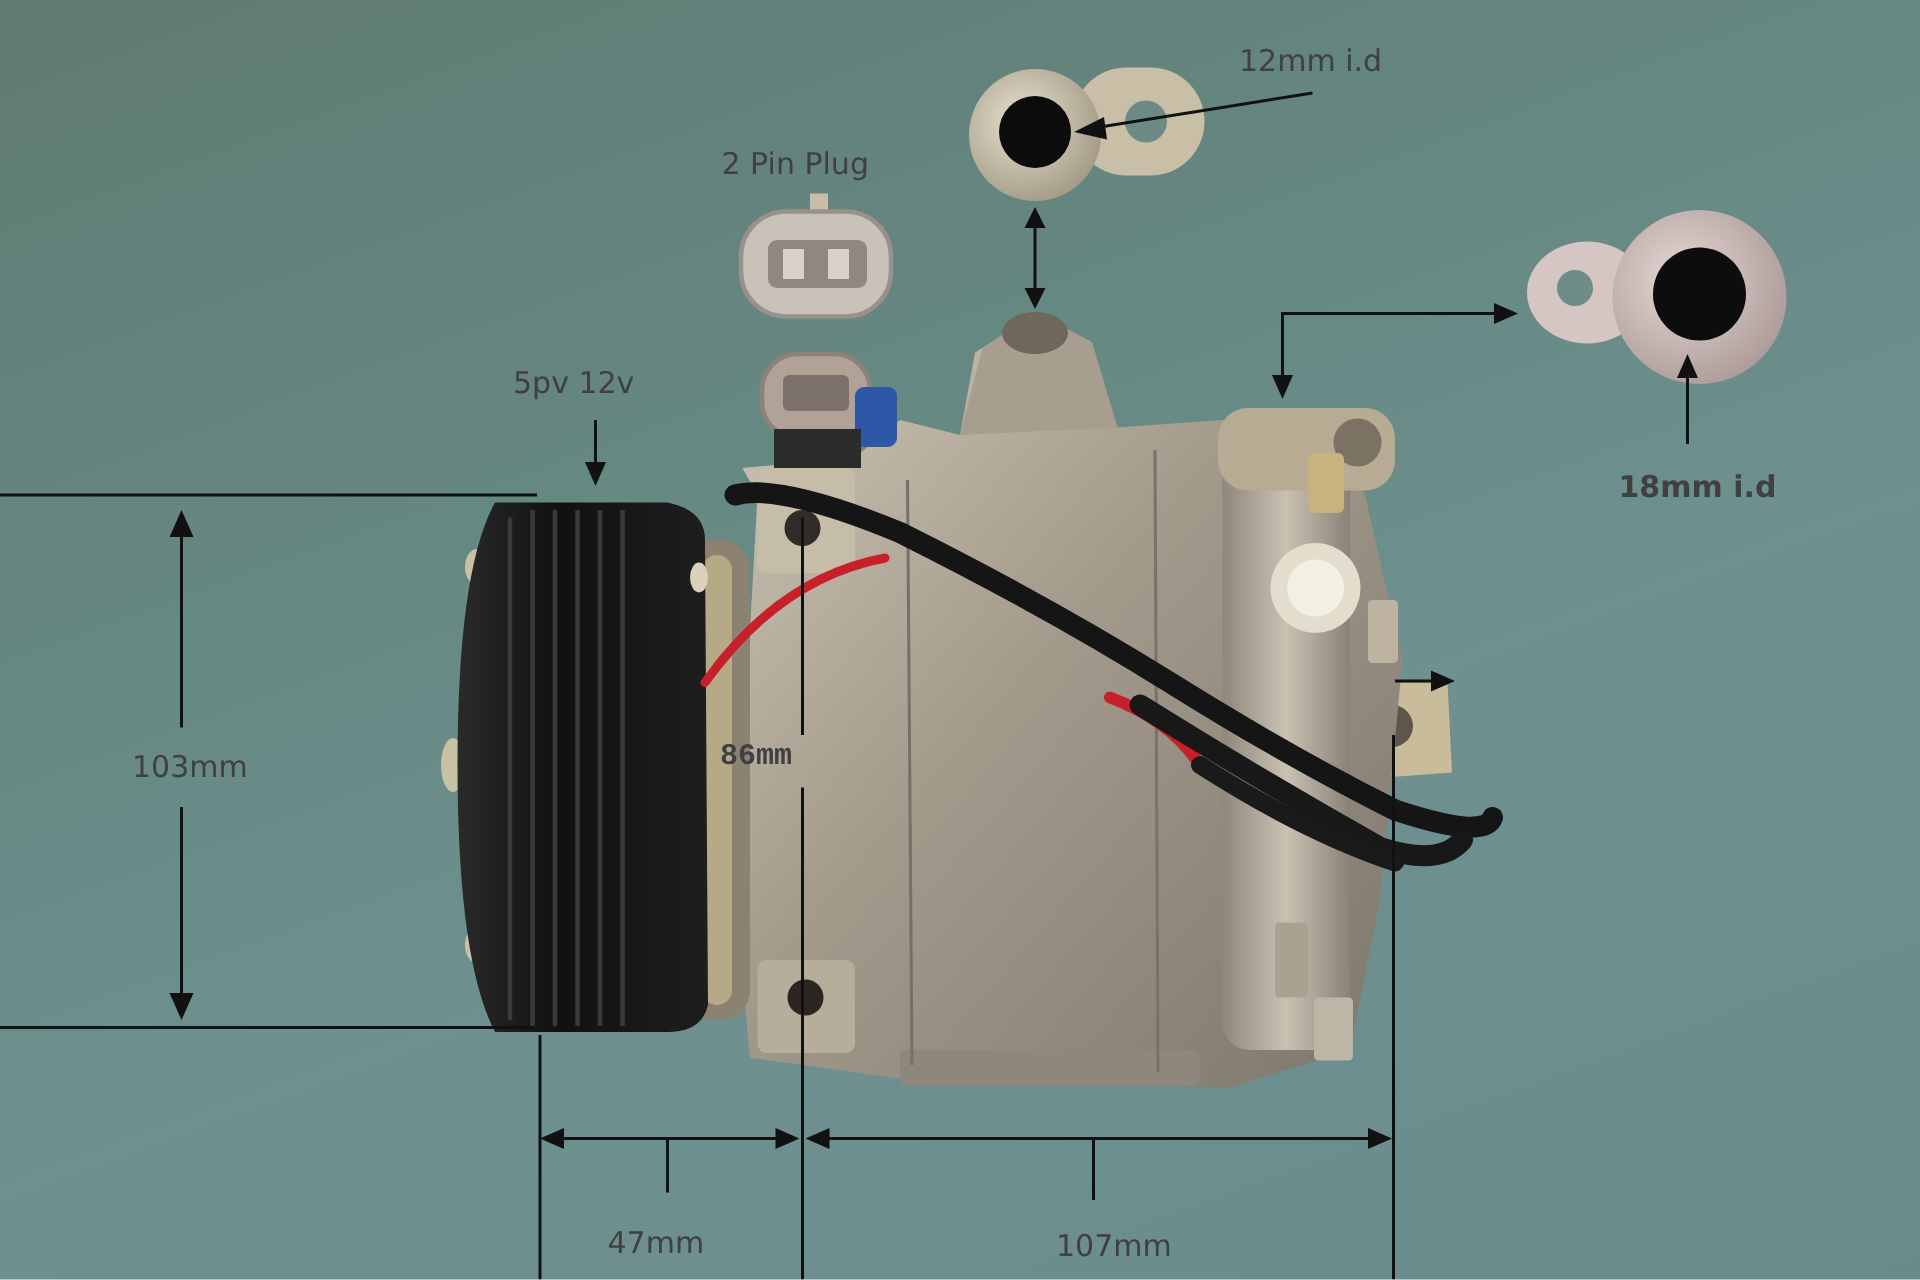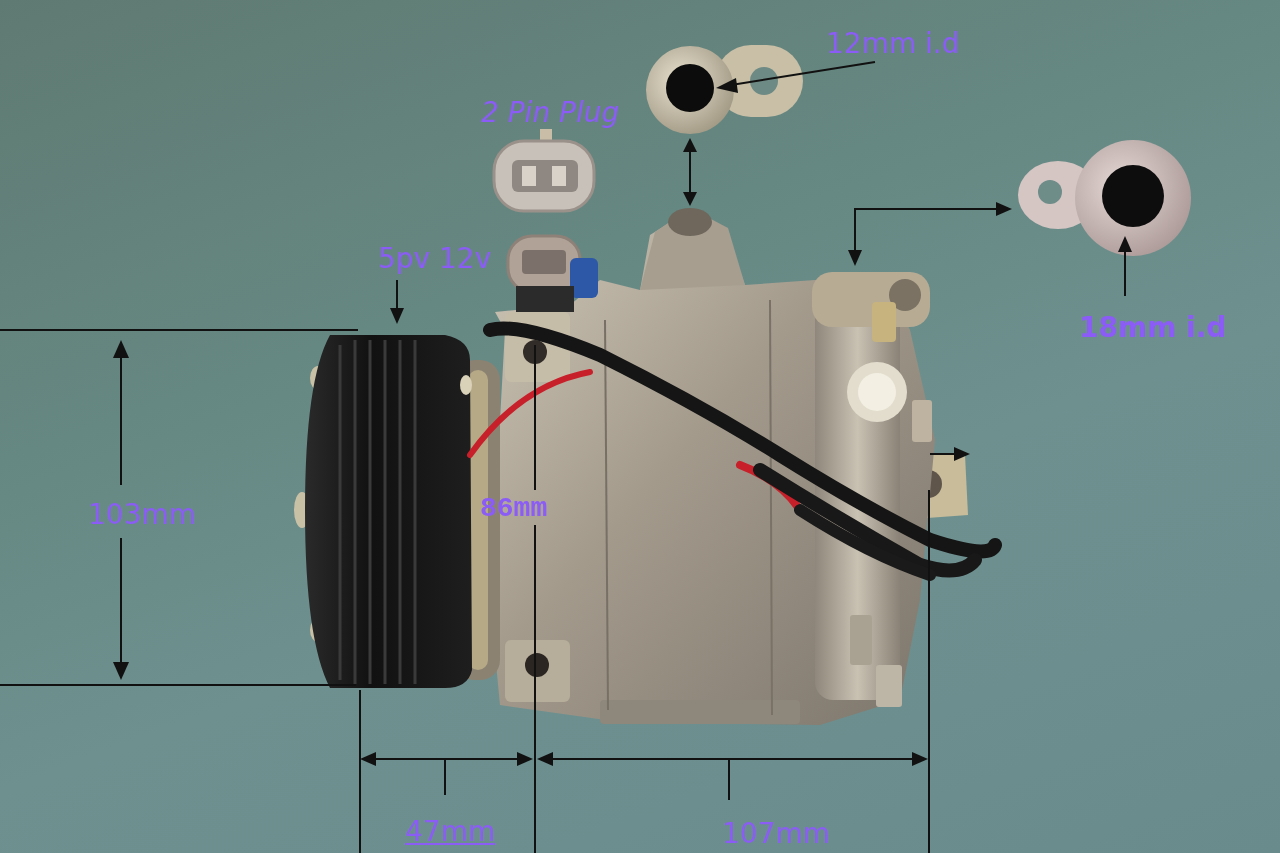--- a/index.html
+++ b/index.html
@@ -1,20 +1,20 @@
 <!DOCTYPE html>
 <html><head>
 <meta charset="utf-8">
 <style>
   html,body{margin:0;padding:0;}
   body{width:1280px;height:853px;overflow:hidden;position:relative;
     background:linear-gradient(160deg,#5f7a72 0%,#668882 35%,#6e9190 60%,#6a8b8c 100%);
     font-family:"DejaVu Sans","Liberation Sans",sans-serif;}
   .stage{position:absolute;left:0;top:0;width:1280px;height:853px;}
-  .label{position:absolute;color:#8b5cf6;font-size:28px;white-space:nowrap;line-height:1;}
+  .label{position:absolute;color:#404040;font-size:20px;white-space:nowrap;line-height:1;}
   svg.overlay{position:absolute;left:0;top:0;}
 </style>
 </head>
 <body>
 
 <div class="stage">
 
   <svg class="overlay" width="1280" height="853" viewBox="0 0 1280 853">
     <defs>
       <linearGradient id="alu" x1="0" y1="0" x2="1" y2="1">
@@ -169,20 +169,20 @@
       <polygon points="996,202 1012,209 996,216" stroke="none"></polygon>
       <line x1="1125" y1="296" x2="1125" y2="246"></line>
       <polygon points="1118,252 1125,236 1132,252" stroke="none"></polygon>
 
       <line x1="930" y1="454" x2="958" y2="454"></line>
       <polygon points="954,447 970,454 954,461" stroke="none"></polygon>
     </g>
   </svg>
 
   <div class="label" style="left:826px;top:30px;">12mm i.d</div>
-  <div class="label" style="left:481px;top:99px;font-style:italic;">2 Pin Plug</div>
+  <div class="label" style="left:481px;top:99px;">2 Pin Plug</div>
   <div class="label" style="left:1079px;top:314px;font-weight:bold;">18mm i.d</div>
-  <div class="label" style="left:342px;top:245px;margin-left:36px;">5pv 12v</div>
+  <div class="label" style="left:342px;top:245px;">5pv 12v</div>
   <div class="label" style="left:88px;top:501px;">103mm</div>
   <div class="label" style="left:480px;top:495px;font-weight:bold;font-family:Liberation Mono, monospace;">86mm</div>
-  <div class="label" style="left:405px;top:818px;text-decoration:underline;">47mm</div>
-  <div class="label" style="left:722px;top:820px;">107mm</div>
+  <div class="label" style="left:405px;top:818px;">47mm</div>
+  <div class="label" style="left:704px;top:820px;">107mm</div>
 </div>
 
 </body></html>

